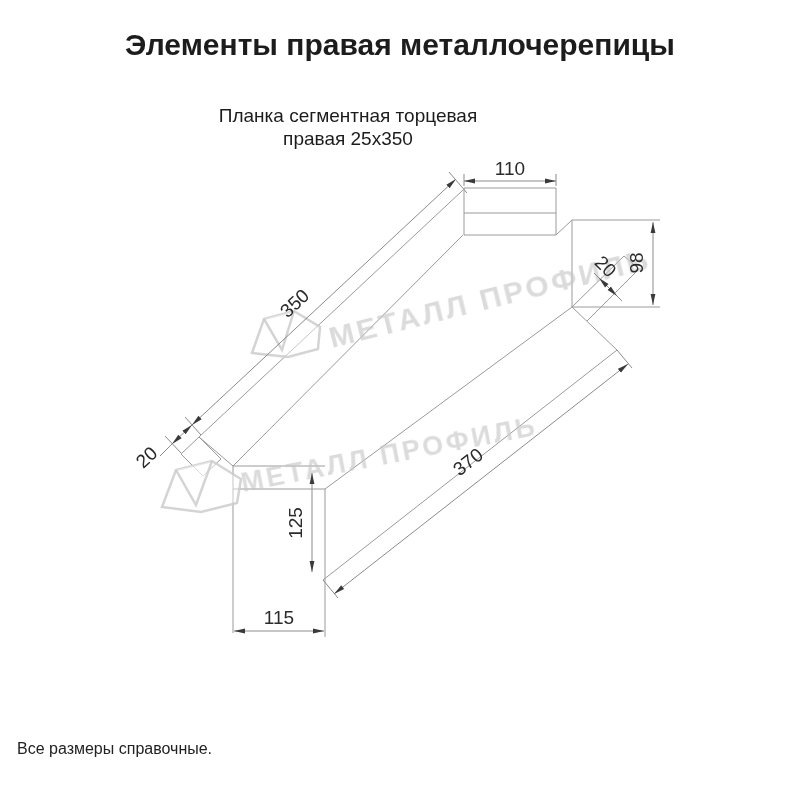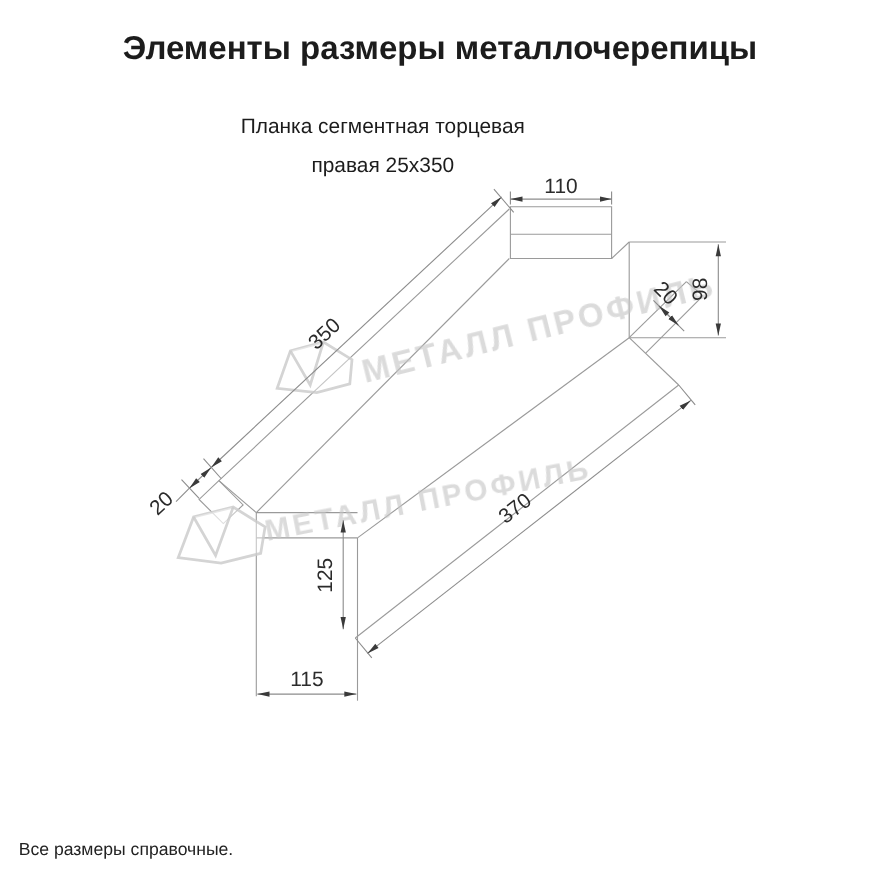--- a/index.html
+++ b/index.html
@@ -3,37 +3,37 @@
 <meta charset="utf-8">
 <style>
   html,body{margin:0;padding:0;background:#ffffff;}
   .stage{position:relative;width:800px;height:800px;background:#fff;overflow:hidden;
          font-family:"Liberation Sans", sans-serif;}
   .title{position:absolute;left:400px;top:28px;transform:translateX(-50%);
          font-size:30px;font-weight:bold;color:#1c1c1c;white-space:nowrap;}
   .subtitle{position:absolute;left:348px;transform:translateX(-50%);
             font-size:19px;color:#1c1c1c;white-space:nowrap;}
   .subtitle.l1{top:105px;}
-  .subtitle.l2{top:140px;}
-  .footer-line{position:absolute;left:17px;font-size:16px;color:#222;white-space:nowrap;margin-top:24px;}
+  .subtitle.l2{top:128px;}
+  .footer-line{position:absolute;left:17px;font-size:16px;color:#222;white-space:nowrap;}
   .footer-line.f1{top:740px;}
   .footer-line.f2{top:763px;}
   svg text.dim{fill:#2b2b2b;font-size:19px;font-family:"Liberation Sans",sans-serif;}
   svg .outline{stroke:#9a9a9a;stroke-width:1;fill:none;}
   svg .dimline{stroke:#8b8b8b;stroke-width:1;fill:none;}
   svg .wm-text{fill:#c6c6c6;opacity:.62;font-weight:bold;letter-spacing:3px;
                font-family:"Liberation Sans",sans-serif;filter:blur(0.7px);}
   svg .wm-logo{stroke:#cdcdcd;stroke-width:2.5;fill:rgba(255,255,255,.5);opacity:.85;filter:blur(0.7px);}
 </style>
 </head>
 <body>
 
 <div class="stage">
 
-  <div class="title">Элементы размеры металлочерепицы</div>
+  <div class="title">Элементы правая металлочерепицы</div>
   <div class="subtitle l1">Планка сегментная торцевая</div>
   <div class="subtitle l2">правая 25x350</div>
 
   <svg width="800" height="800" viewBox="0 0 800 800">
     <defs>
       <marker id="arrE" markerWidth="13" markerHeight="8" refX="11" refY="3" orient="auto" markerUnits="userSpaceOnUse">
         <path d="M0,0.6 L11,3 L0,5.4 Z" fill="#3a3a3a"></path>
       </marker>
       <marker id="arrS" markerWidth="13" markerHeight="8" refX="0" refY="3" orient="auto" markerUnits="userSpaceOnUse">
         <path d="M11,0.6 L0,3 L11,5.4 Z" fill="#3a3a3a"></path>

